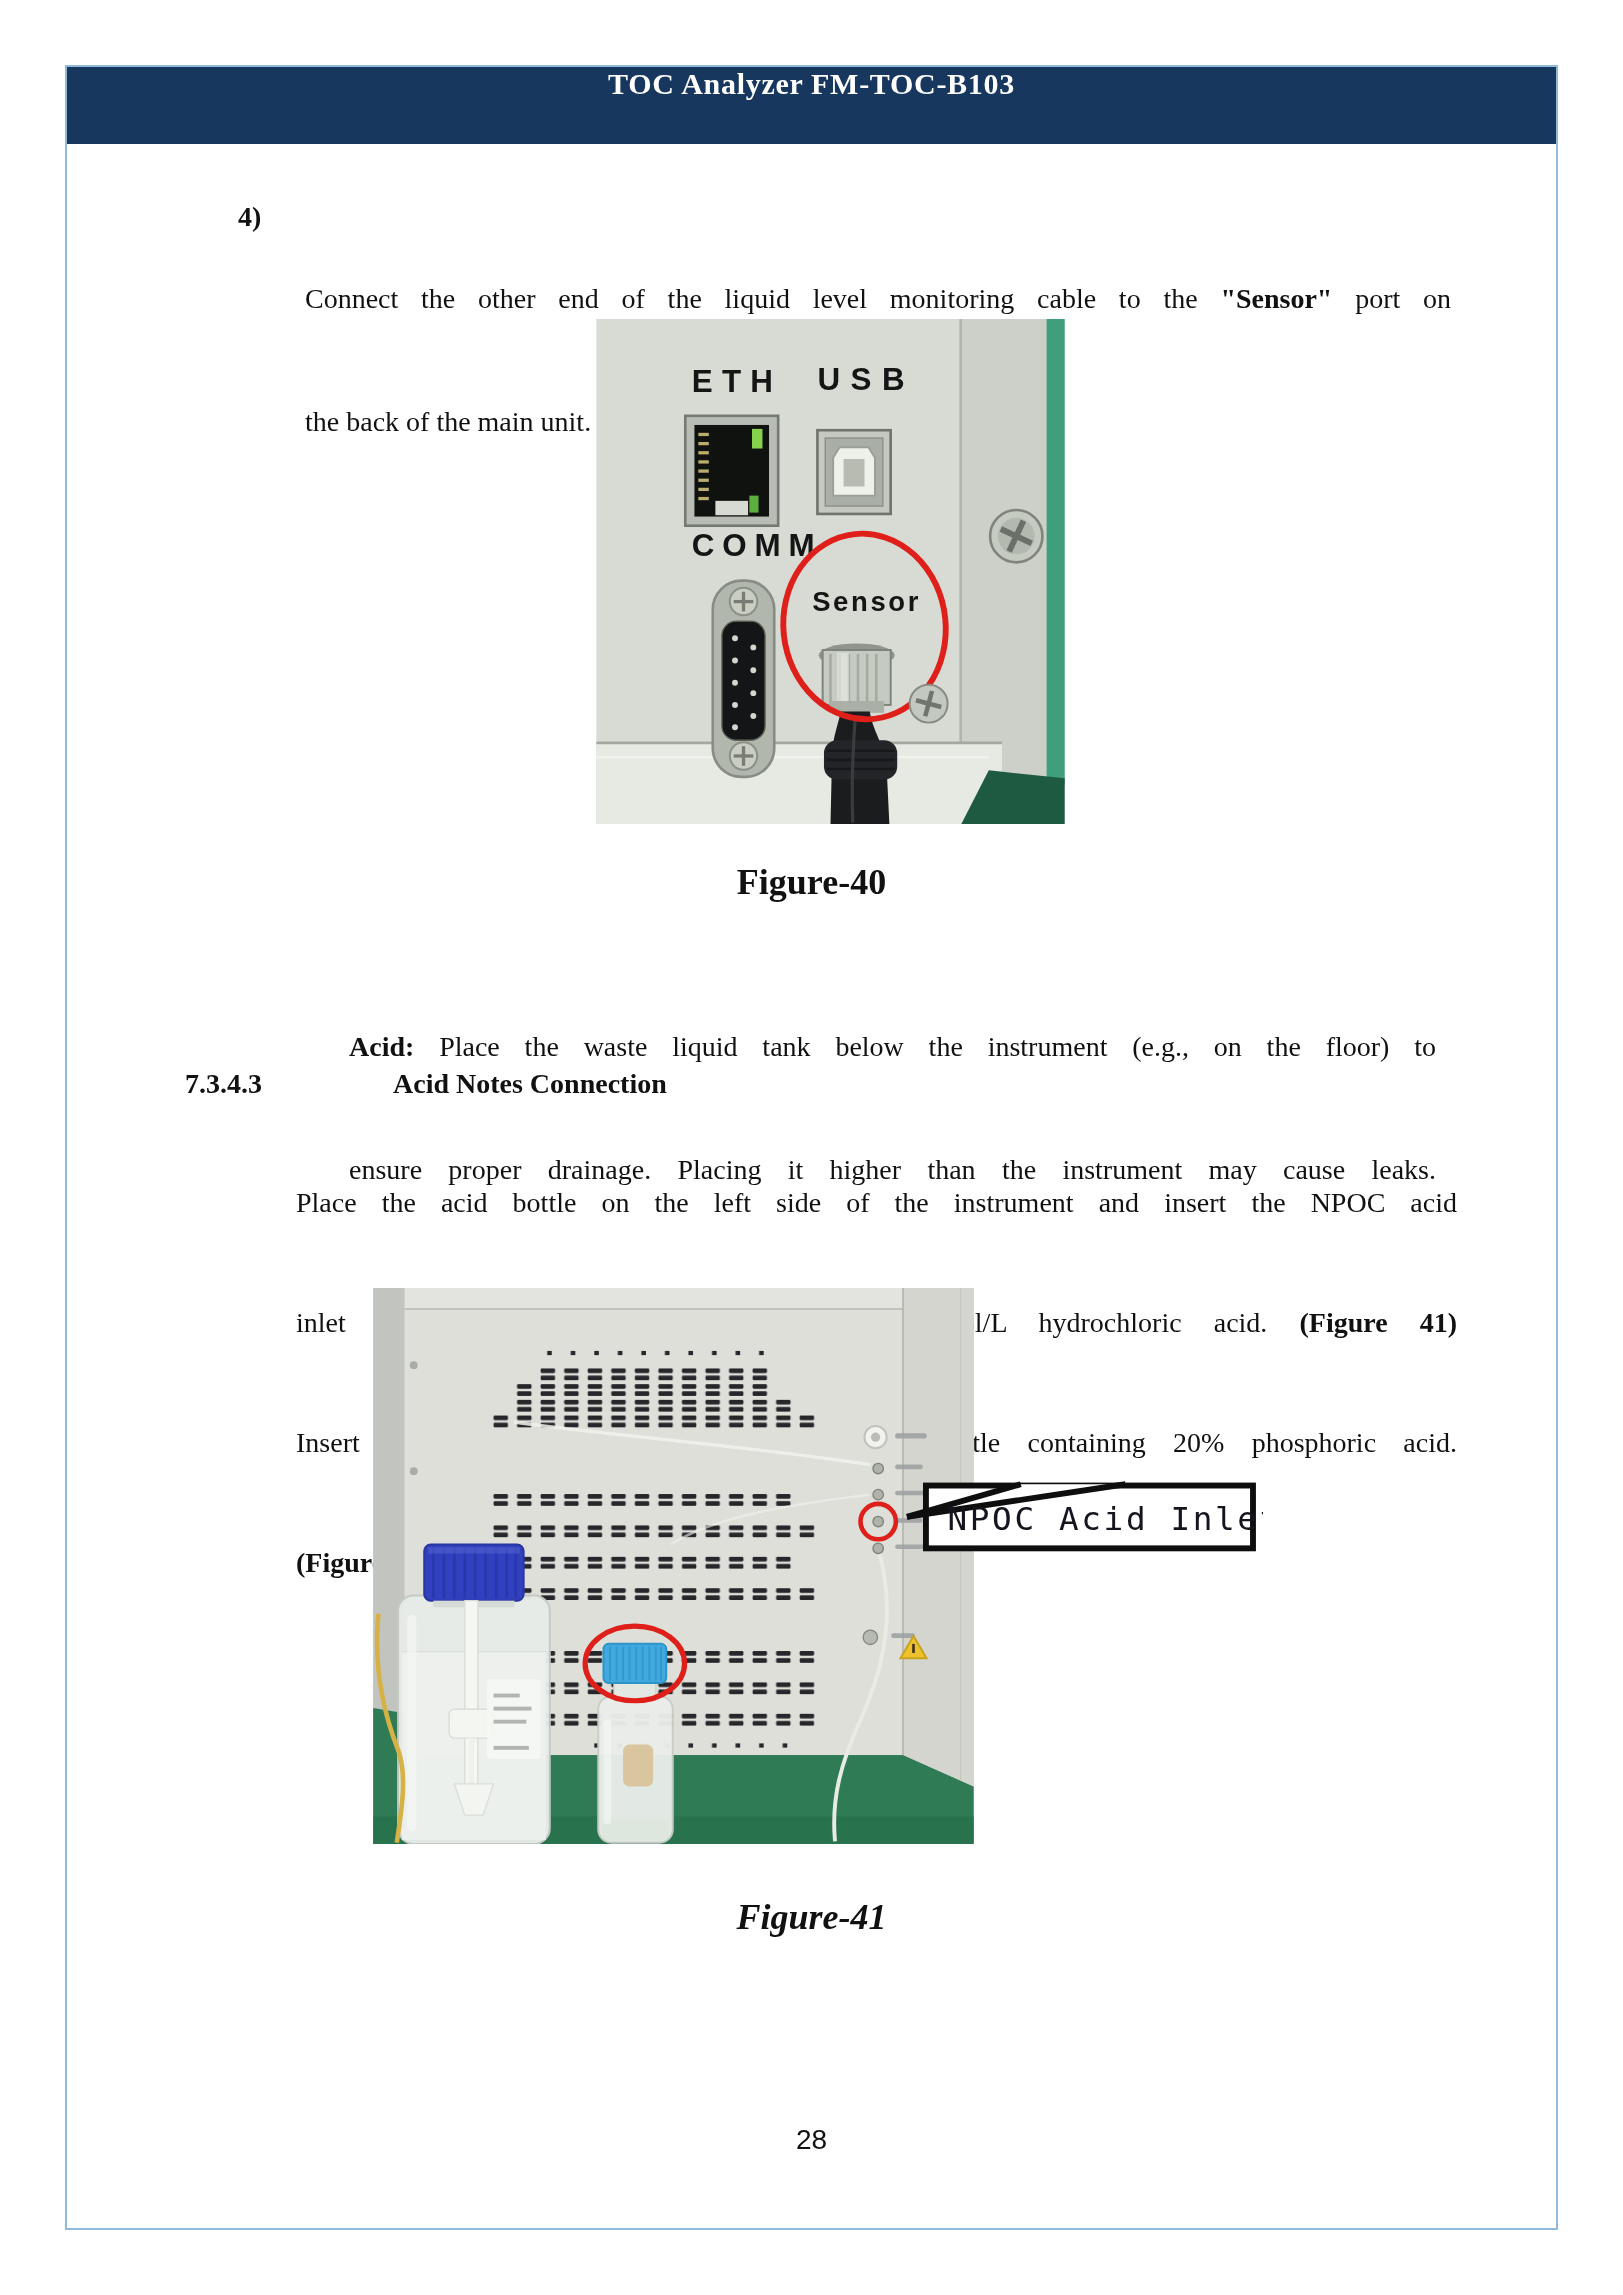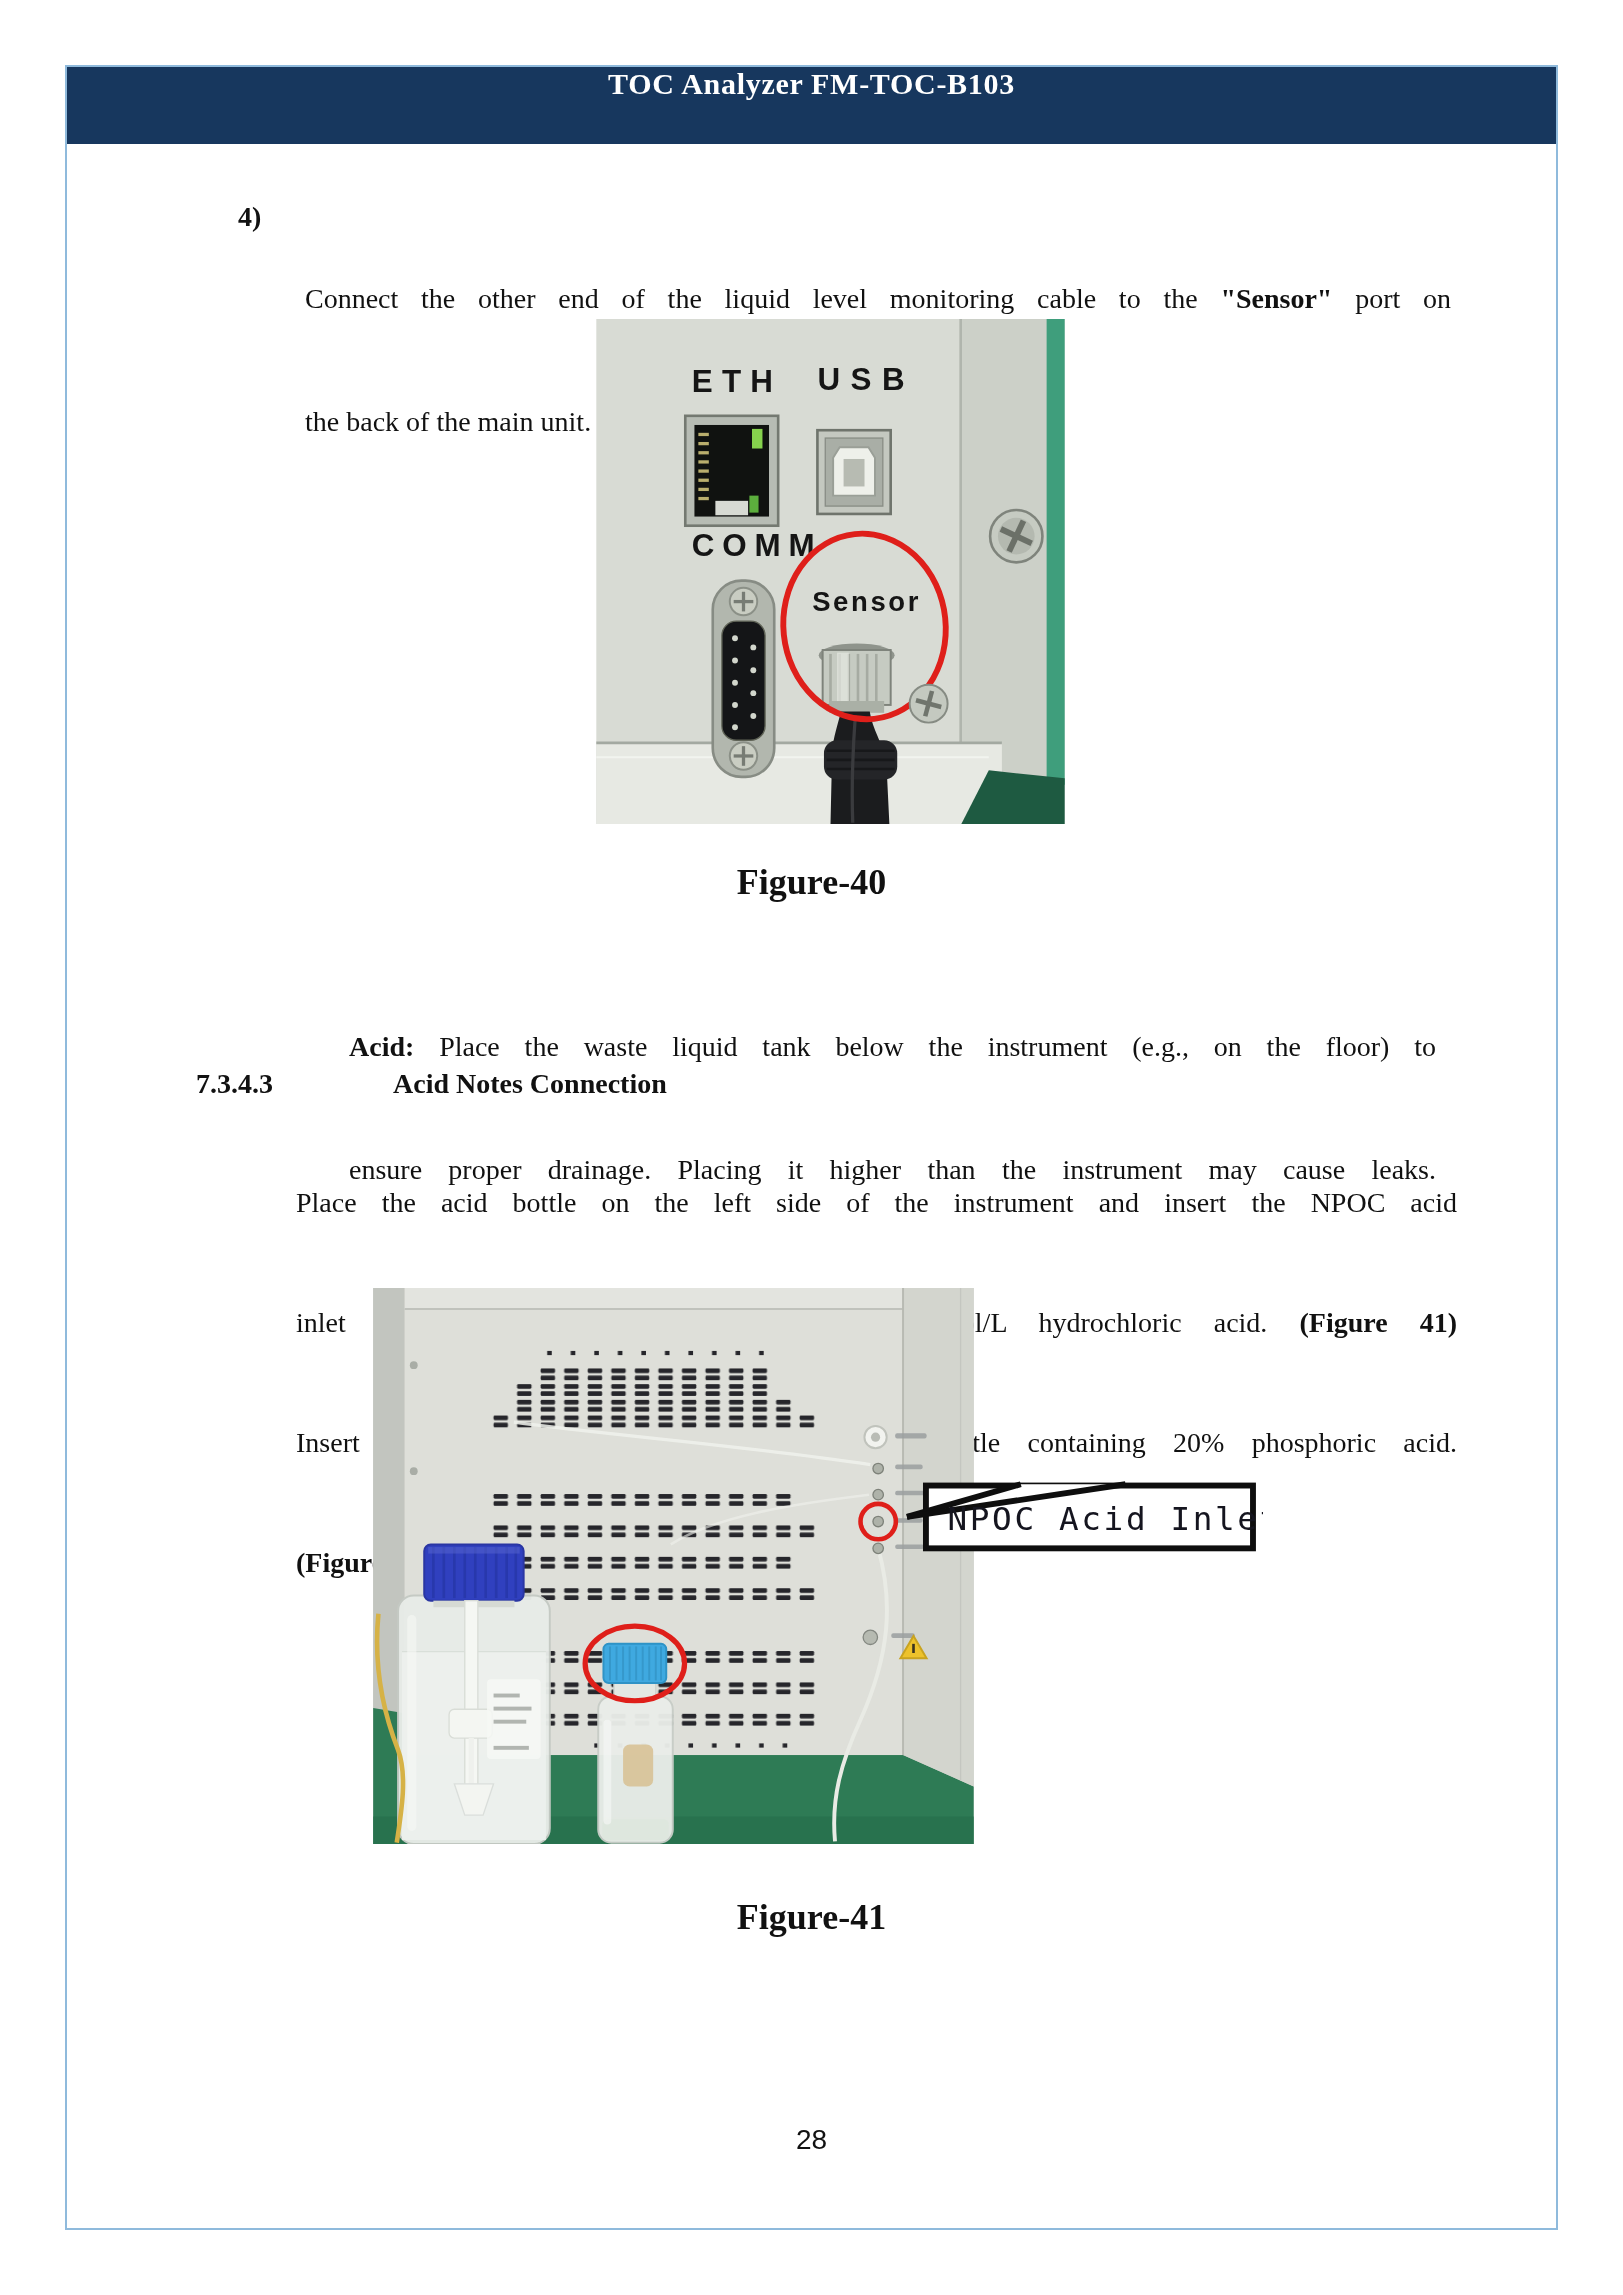--- a/index.html
+++ b/index.html
@@ -149,21 +149,21 @@
     </svg>
   </div>
 
   <div class="caption" style="top:861px;">Figure-40</div>
 
   <div class="t just" style="left:349px;top:944px;width:1087px;">
     <div class="j"><span class="b">Acid:</span><span> Place the waste liquid tank below the instrument (e.g., on the floor) to</span></div>
     <div class="j">ensure proper drainage. Placing it higher than the instrument may cause leaks.</div>
   </div>
 
-  <div class="t b" style="left:196px;top:1063px;">7.3.4.3</div>
+  <div class="t b" style="left:185px;top:1063px;">7.3.4.3</div>
   <div class="t b" style="left:393px;top:1063px;">Acid Notes Connection</div>
 
   <div class="t just" style="left:296px;top:1102px;width:1161px;">
     <div class="j sec-line">Place the acid bottle on the left side of the instrument and insert the NPOC acid</div>
     <div class="j sec-line"><span>inlet pipe into the acid bottle containing 1mol/L hydrochloric acid. </span><span class="b">(Figure 41)</span></div>
     <div class="j sec-line">Insert the IC acid inlet pipe into the acid bottle containing 20% phosphoric acid.</div>
     <div class="b sec-line">(Figure 42)</div>
   </div>
 
   <div class="fig" style="left:373px;top:1288px;width:890px;height:556px;">
@@ -293,17 +293,17 @@
       <g>
         <rect x="845" y="302" width="500" height="96" fill="#ffffff" stroke="#0e0e0e" stroke-width="9"></rect>
         <polygon points="816,350 990,300 1150,300" fill="#ffffff"></polygon>
         <line x1="816" y1="350" x2="990" y2="300" stroke="#0e0e0e" stroke-width="9"></line>
         <line x1="816" y1="350" x2="1150" y2="300" stroke="#0e0e0e" stroke-width="9"></line>
         <text x="878" y="370" font-size="50" letter-spacing="4" class="callout-text">NPOC Acid Inlet</text>
       </g>
     </svg>
   </div>
 
-  <div class="caption" style="top:1896px;">Figure-41</div>
+  <div class="caption" style="top:1896px;font-style:italic;">Figure-41</div>
 
   <div class="pagenum" style="top:2124px;">28</div>
 </div>
 
 
 </body></html>

